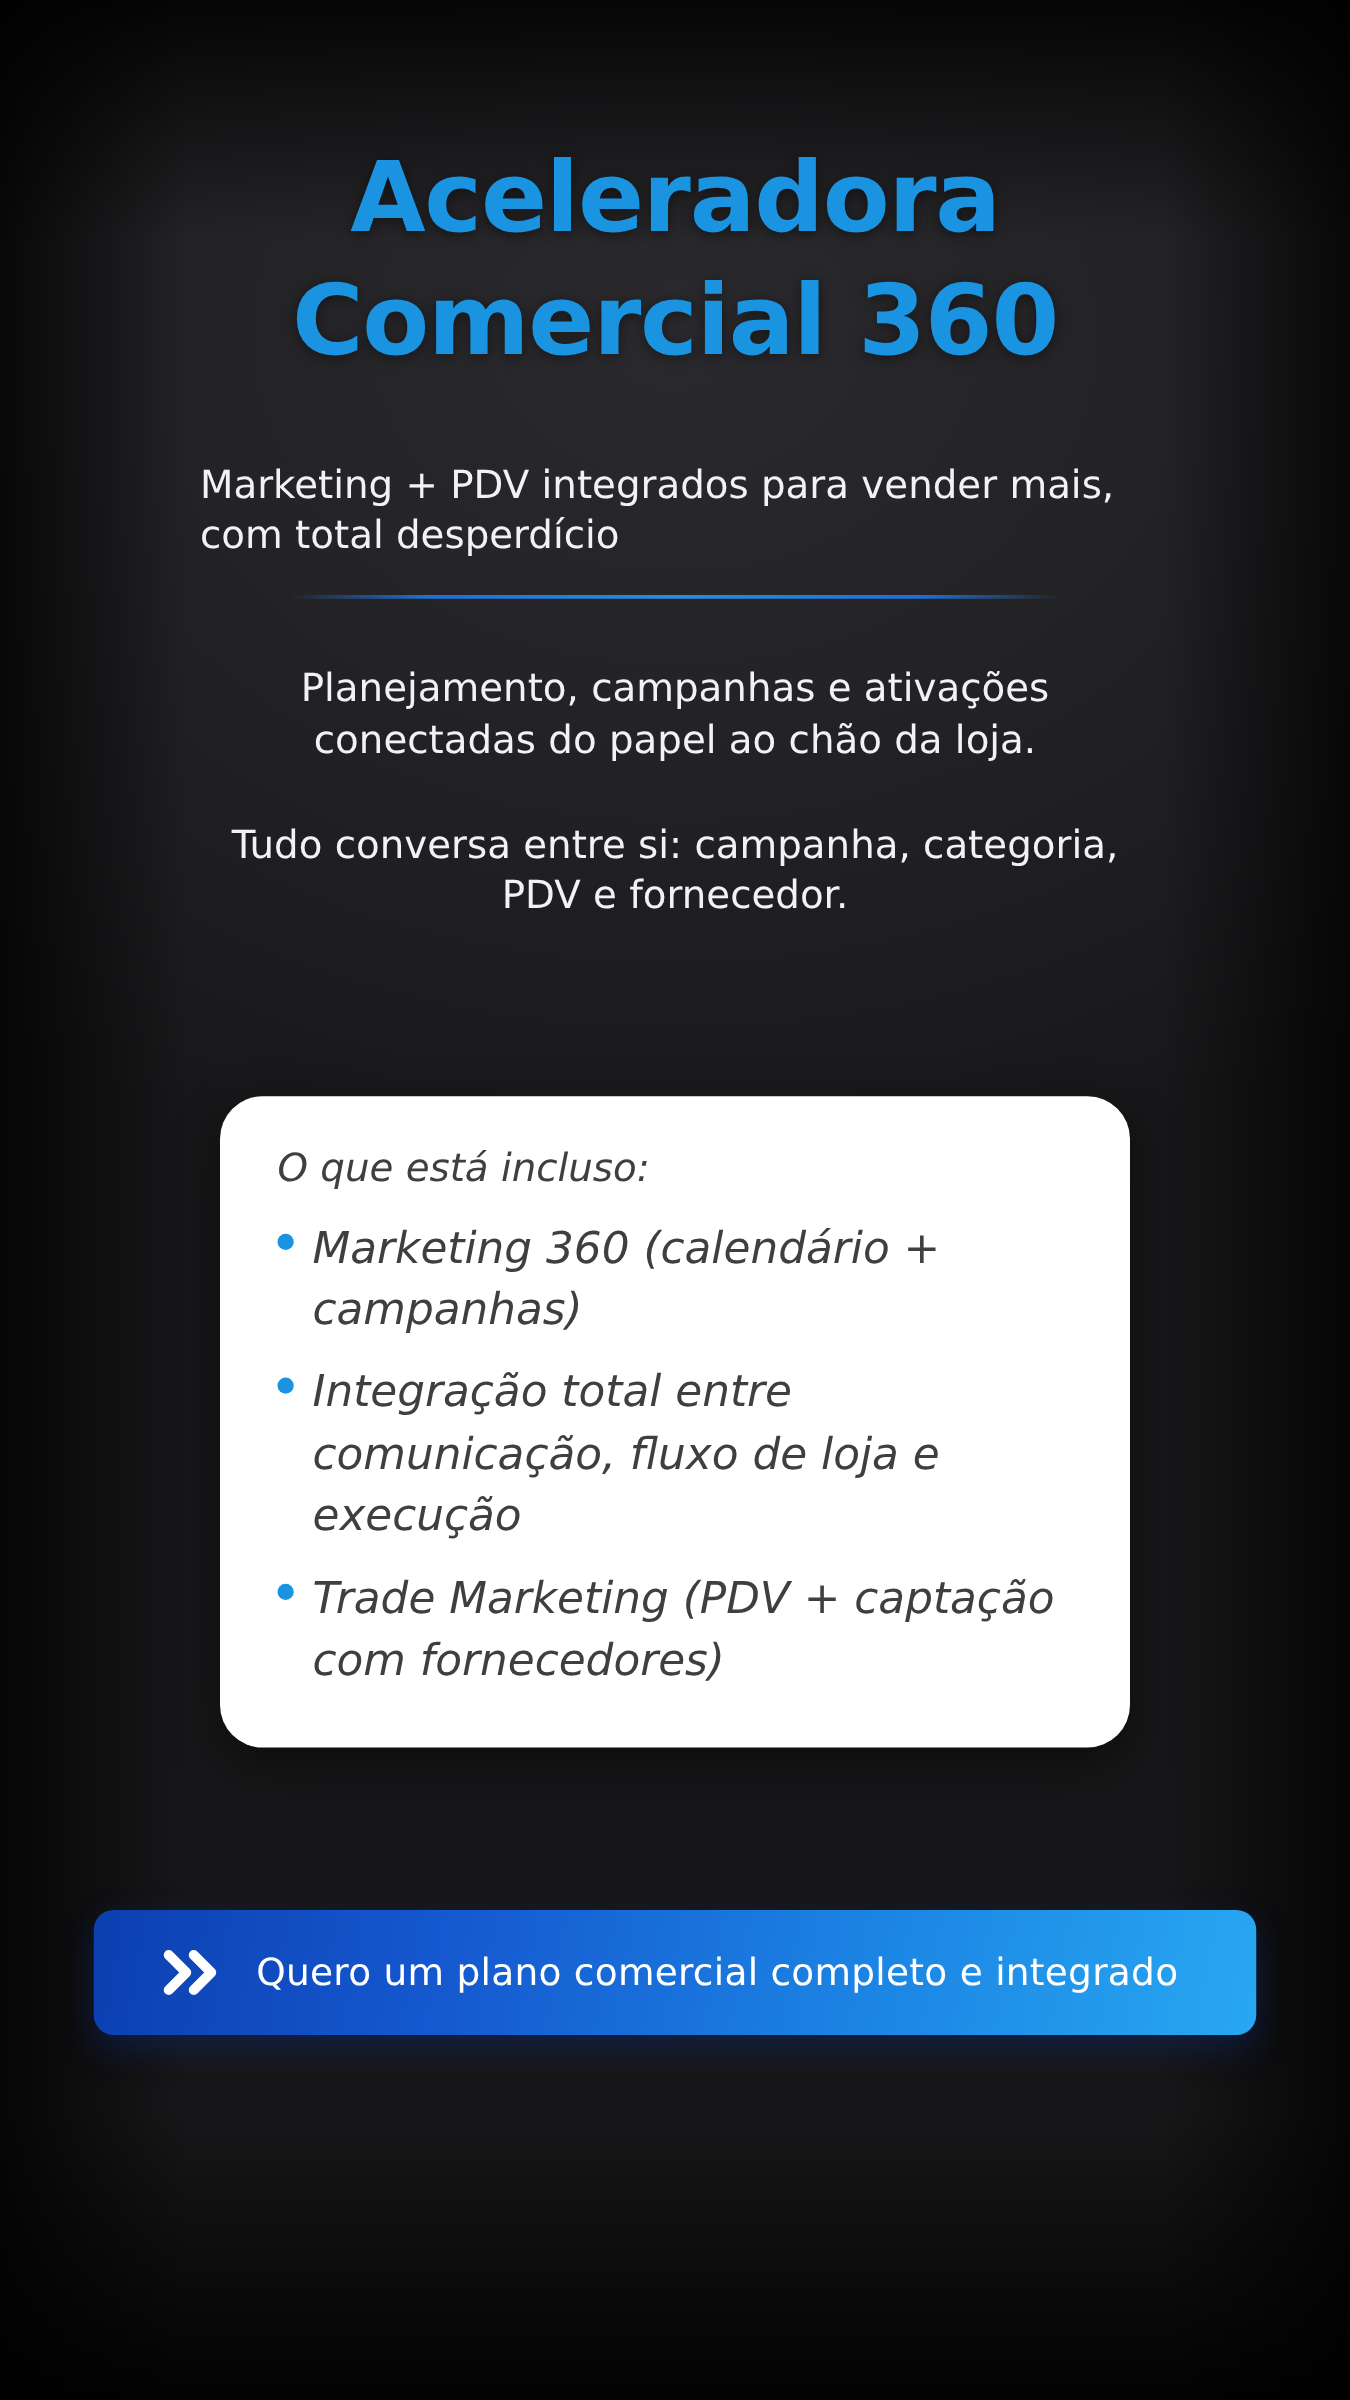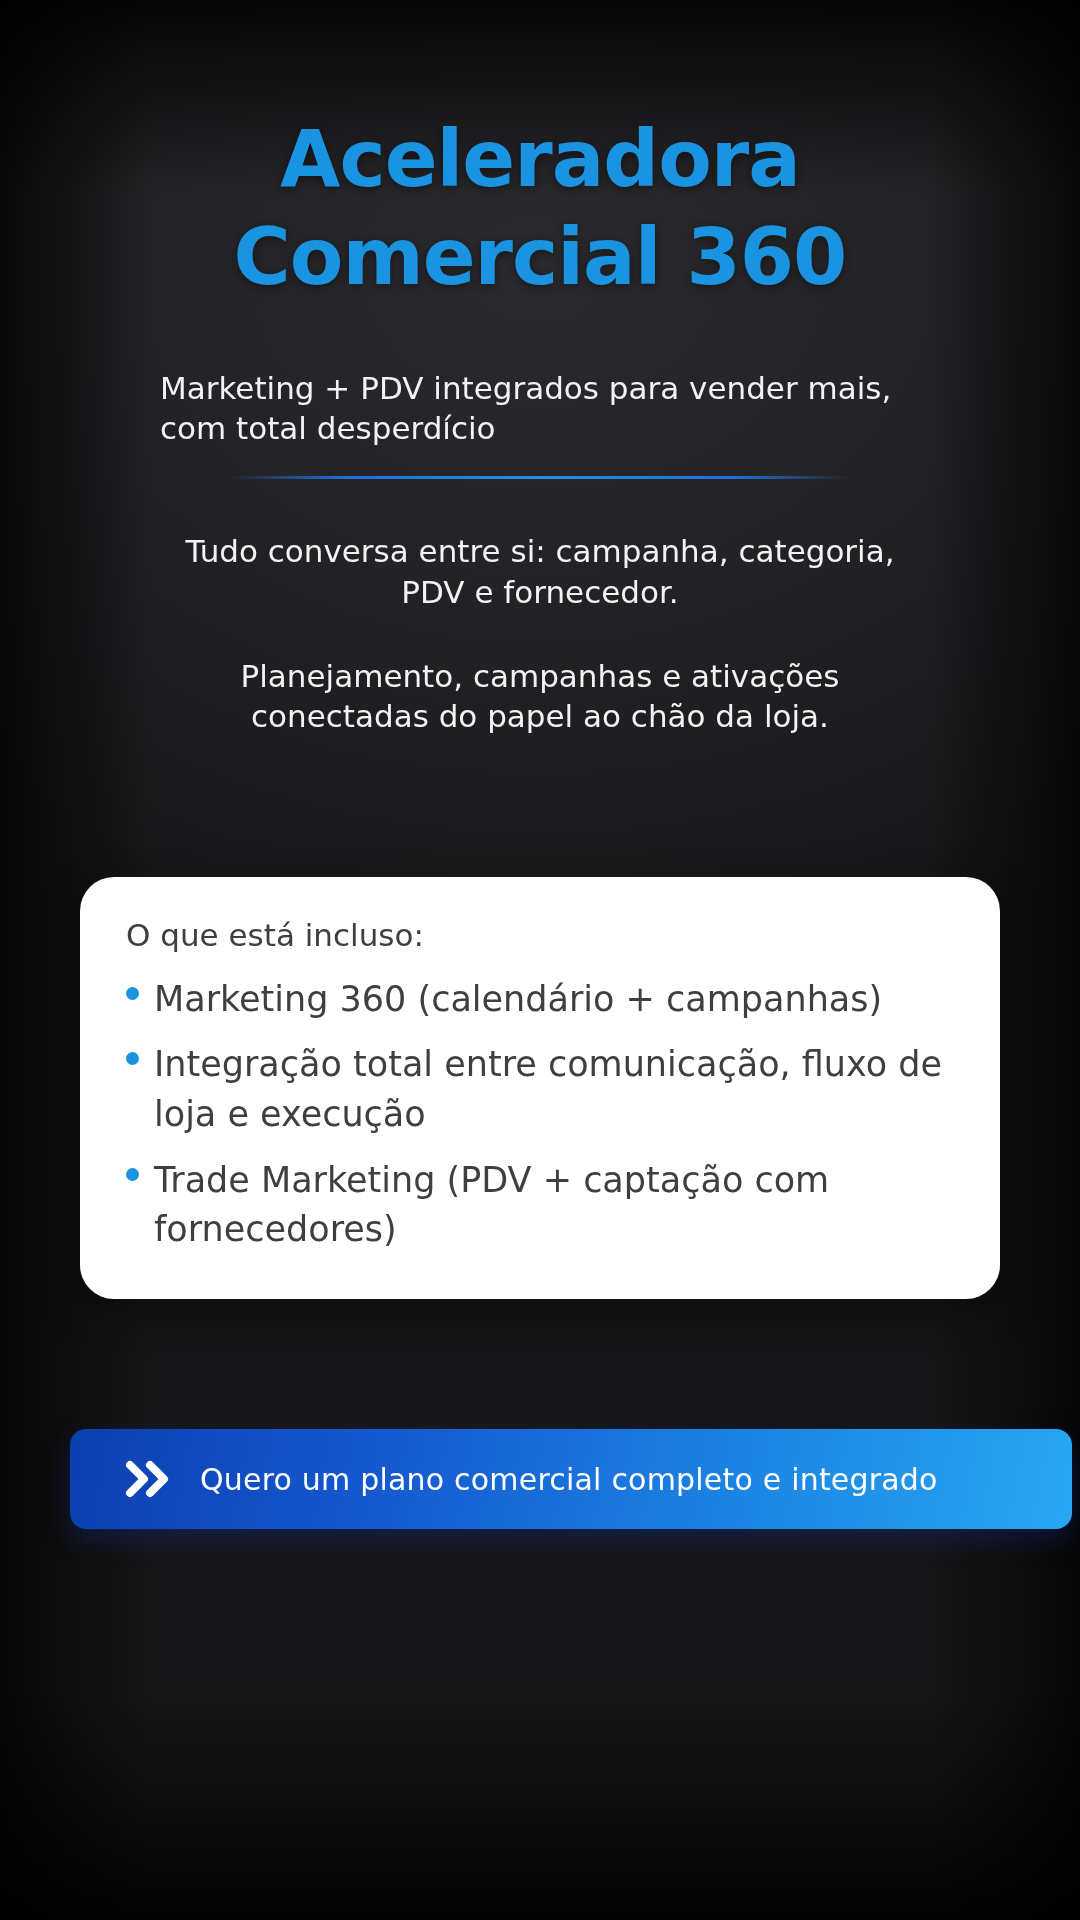--- a/index.html
+++ b/index.html
@@ -99,26 +99,27 @@
   .body-copy p {
     margin: 0;
   }
   .body-copy p + p {
     margin-top: 44px;
   }
 
   
   .card {
     margin: 140px auto 0;
-    width: 920px;
+    width: 728px;
     background: #ffffff;
     border-radius: 34px;
     padding: 40px 46px 44px;
     box-sizing: border-box;
     box-shadow: 0 14px 40px rgba(0,0,0,0.45);
+    font-style: italic;
   }
   .card-title {
     color: #3f3f42;
     font-size: 31px;
     font-weight: 400;
     margin: 0 0 22px 0;
   }
   .card-list {
     list-style: none;
     margin: 0;
@@ -141,21 +142,21 @@
     top: 12px;
     width: 13px;
     height: 13px;
     border-radius: 50%;
     background: #1a93e0;
   }
 
   
   .cta {
     margin: 130px auto 0;
-    width: 1002px;
+    width: 930px;
     height: 100px;
     border-radius: 16px;
     background: linear-gradient(100deg, #0c3fb0 0%, #1558cf 30%, #1c86e4 68%, #28a7f2 100%);
     display: flex;
     align-items: center;
     padding-left: 52px;
     box-sizing: border-box;
     box-shadow: 0 10px 26px rgba(10,50,150,0.35);
     cursor: pointer;
   }
@@ -188,22 +189,22 @@
     </div>
 
     <div class="subtitle">
       <span>Marketing + PDV integrados para vender mais,</span><br>
       <span>com total desperdício</span>
     </div>
 
     <div class="divider"></div>
 
     <div class="body-copy">
+      <p>Planejamento, campanhas e ativações conectadas do papel ao chão da loja.</p>
       <p>Tudo conversa entre si: campanha, categoria, PDV e fornecedor.</p>
-      <p>Planejamento, campanhas e ativações conectadas do papel ao chão da loja.</p>
     </div>
 
     <div class="card">
       <div class="card-title">O que está incluso:</div>
       <ul class="card-list">
         <li>
           <span class="bullet-dot"></span>
           <span>Marketing 360 (calendário + campanhas)</span>
         </li>
         <li>

